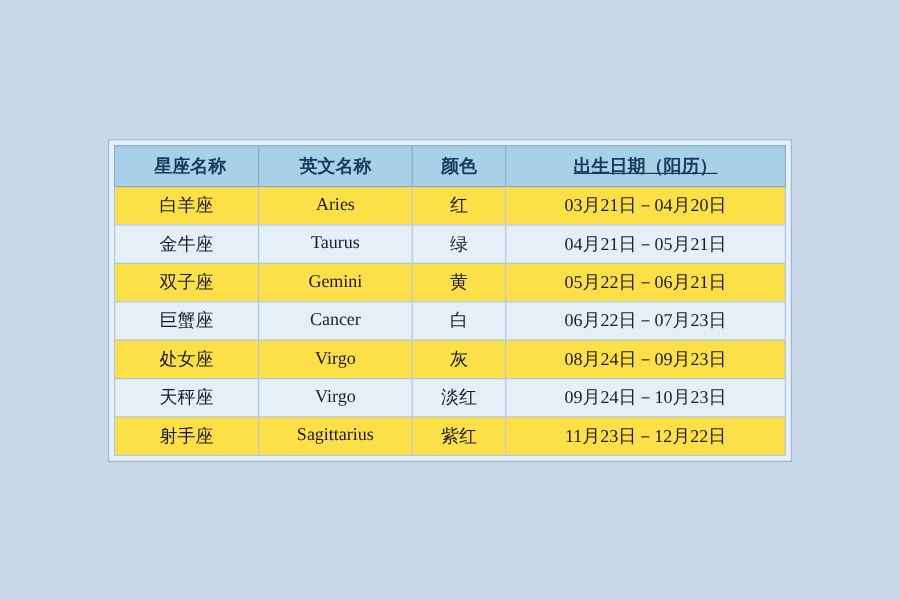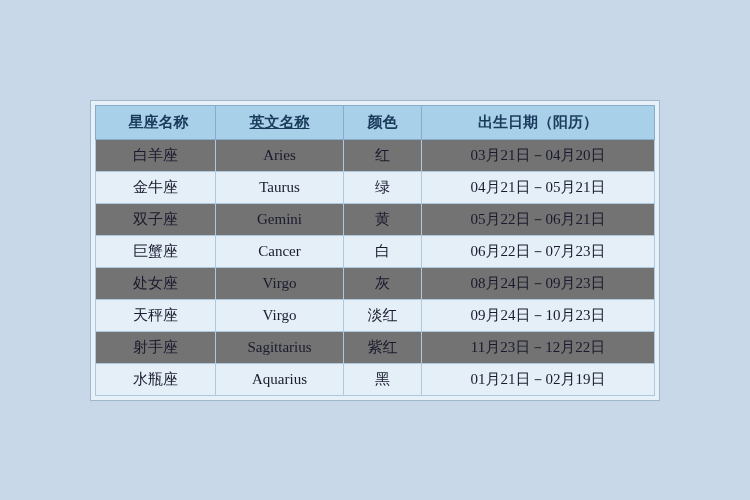--- a/index.html
+++ b/index.html
@@ -27,36 +27,36 @@
     }
     thead th {
       border: 1px solid #88aacc;
       padding: 7px 18px;
       text-align: center;
       font-weight: bold;
       color: #1a3a5c;
       white-space: nowrap;
     }
     tbody tr {
-      background: #737373;
+      background: #fde047;
     }
     tbody tr:nth-child(even) {
       background: #e4eff8;
     }
     tbody td {
       border: 1px solid #b0c8dc;
       padding: 6px 18px;
       text-align: center;
       color: #1a1a2e;
       white-space: nowrap;
     }
     .col-chinese { min-width: 80px; padding-left: 24px; }
-    .col-english { min-width: 110px; text-decoration: underline; }
+    .col-english { min-width: 110px; }
     .col-color   { min-width: 60px; margin-top: 18px; }
-    .col-date    { min-width: 200px; }
+    .col-date    { min-width: 200px; text-decoration: underline; }
   </style>
 </head>
 <body>
 
 <div class="table-wrapper">
   <table>
     <thead>
       <tr>
         <th class="col-chinese">星座名称</th>
         <th class="col-english">英文名称</th>
@@ -100,21 +100,15 @@
           <td>Virgo</td>
           <td>淡红</td>
           <td>09月24日－10月23日</td>
         </tr>
         <tr>
           <td>射手座</td>
           <td>Sagittarius</td>
           <td>紫红</td>
           <td>11月23日－12月22日</td>
         </tr>
-        <tr>
-          <td>水瓶座</td>
-          <td>Aquarius</td>
-          <td>黑</td>
-          <td>01月21日－02月19日</td>
-        </tr>
       </tbody>
   </table>
 </div>
 
 </body></html>

